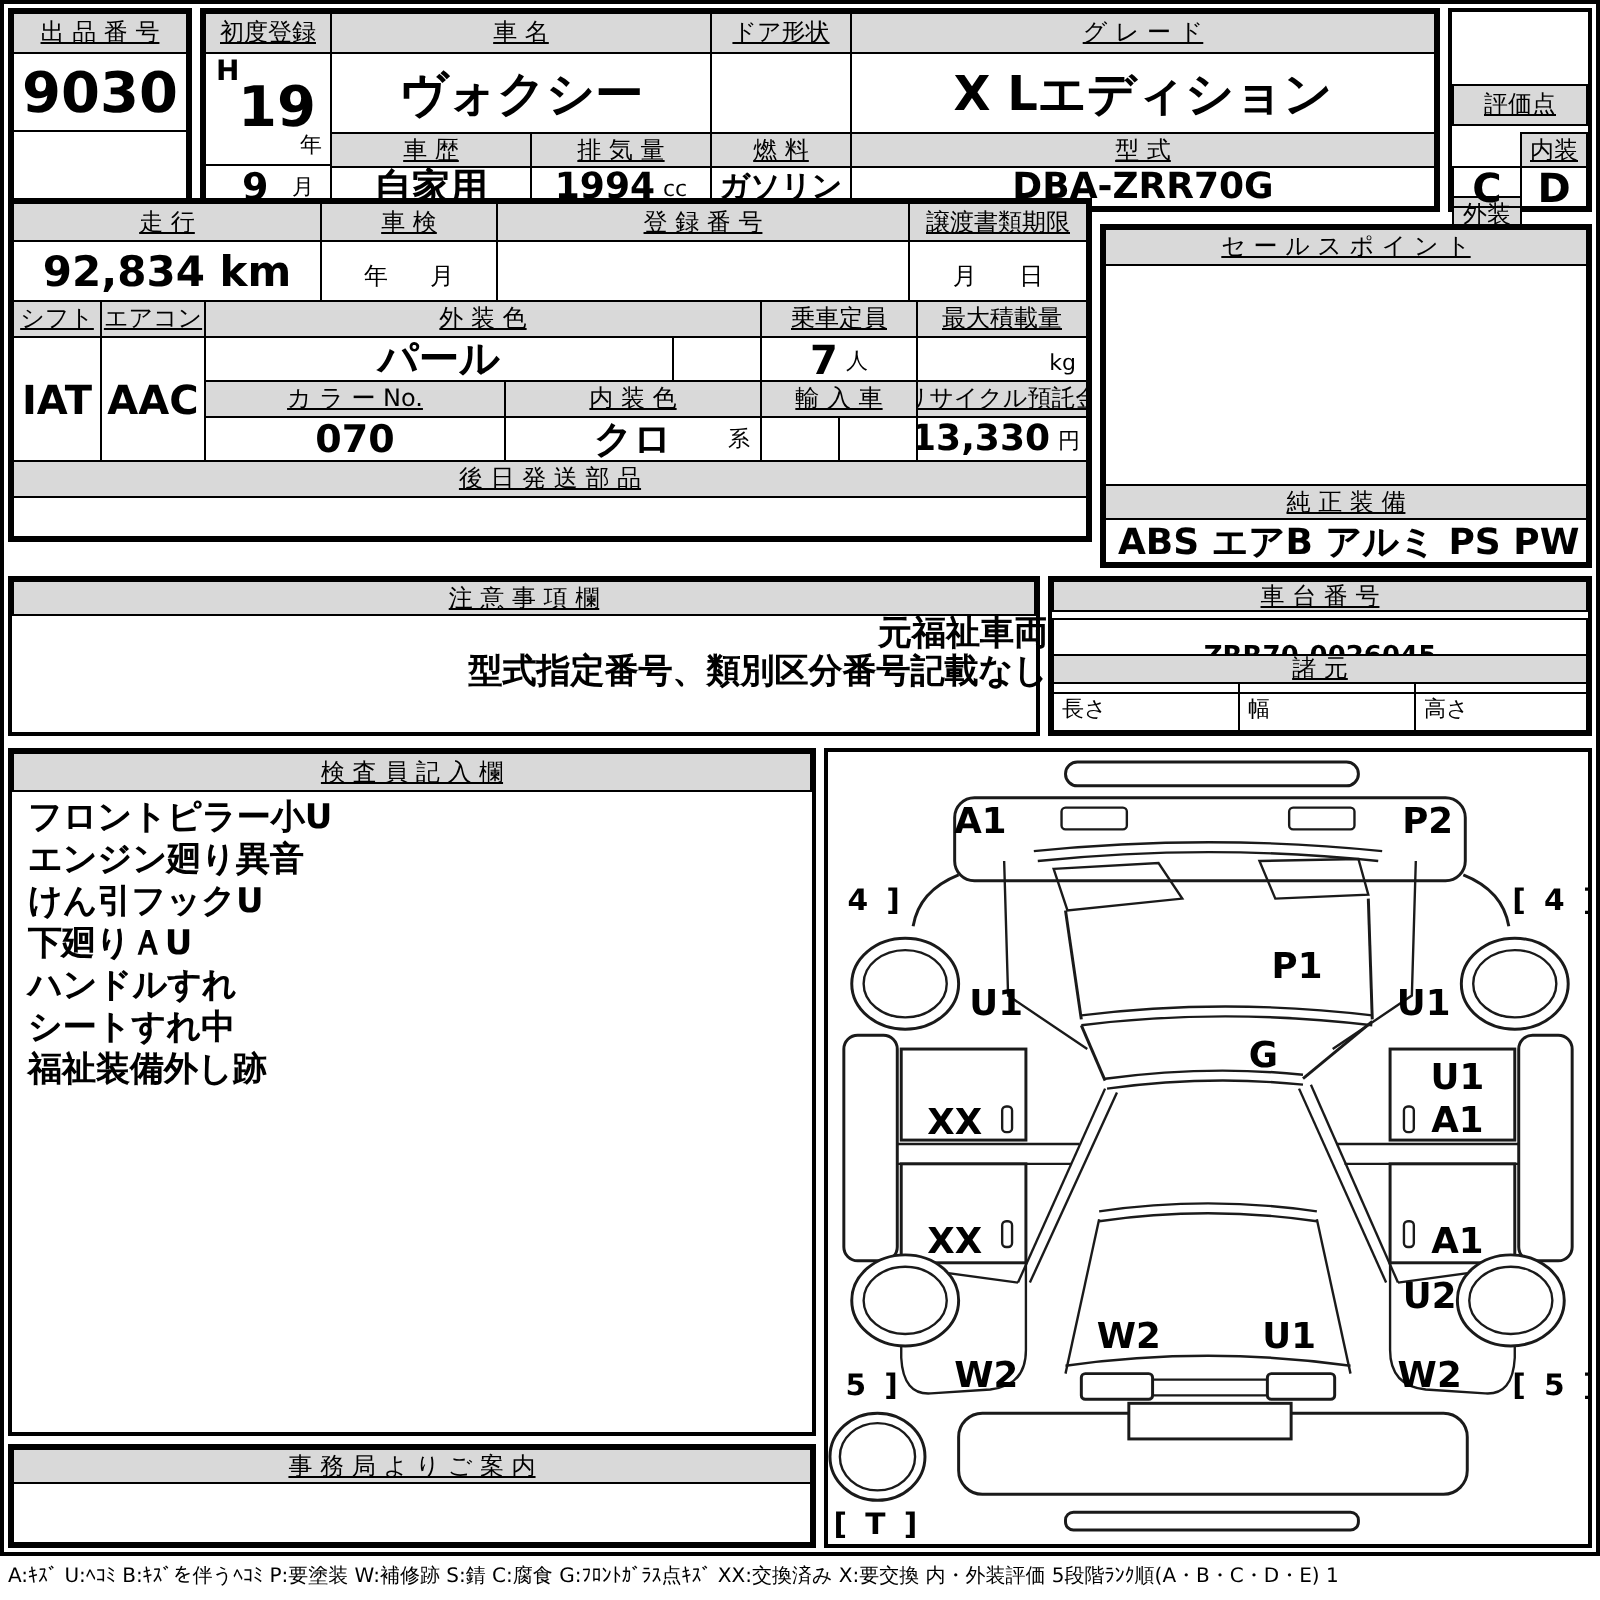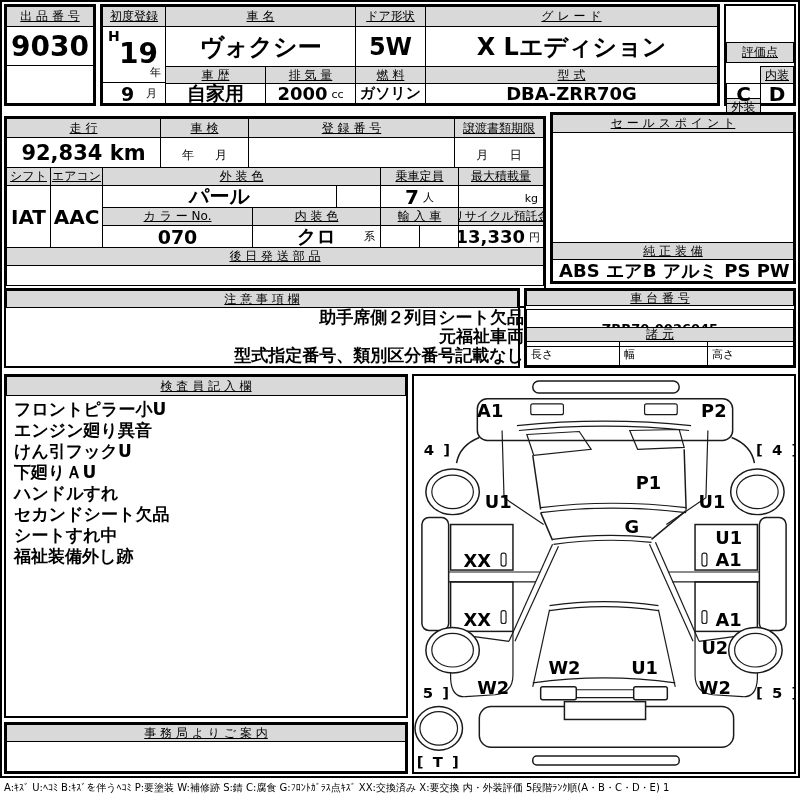--- a/index.html
+++ b/index.html
@@ -43,44 +43,43 @@
     <span style="position:absolute;left:18px;top:0;font-weight:bold;font-size:19px;">9</span>
     <span style="position:absolute;right:8px;bottom:2px;font-size:11px;">月</span>
   </div>
 
   <div class="cell hdr" style="left:63px;top:0;width:191px;height:21px;">車 名</div>
   <div class="cell val" style="left:63px;top:20px;width:191px;height:41px;font-size:24px;">ヴォクシー</div>
   <div class="cell hdr" style="left:63px;top:60px;width:101px;height:18px;">車 歴</div>
   <div class="cell val" style="left:63px;top:77px;width:101px;height:21px;font-size:19px;">自家用</div>
   <div class="cell hdr" style="left:163px;top:60px;width:91px;height:18px;">排 気 量</div>
   <div class="cell val" style="left:163px;top:77px;width:91px;height:21px;font-size:18px;">
-    <span>2000</span>
+    <span>1994</span>
     <span class="unit">cc</span>
   </div>
 
   <div class="cell hdr" style="left:253px;top:0;width:71px;height:21px;">ドア形状</div>
-  <div class="cell val" style="left:253px;top:20px;width:71px;height:41px;font-size:24px;">5W</div>
   <div class="cell hdr" style="left:253px;top:60px;width:71px;height:18px;">燃 料</div>
   <div class="cell val" style="left:253px;top:77px;width:71px;height:21px;font-size:15px;">ガソリン</div>
 
   <div class="cell hdr" style="left:323px;top:0;width:293px;height:21px;">グ レ ー ド</div>
   <div class="cell val" style="left:323px;top:20px;width:293px;height:41px;font-size:24px;">X Lエディション</div>
   <div class="cell hdr" style="left:323px;top:60px;width:293px;height:18px;">型 式</div>
   <div class="cell val" style="left:323px;top:77px;width:293px;height:21px;font-size:18px;">DBA-ZRR70G</div>
 </div>
 
 <div class="box" style="left:724px;top:4px;width:72px;height:102px;">
   <div class="cell hdr" style="left:0;top:0;width:68px;height:21px;margin-top:36px;">評価点</div>
   <div class="cell hdr" style="left:0;top:60px;width:35px;height:18px;margin-top:32px;">外装</div>
   <div class="cell hdr" style="left:34px;top:60px;width:34px;height:18px;">内装</div>
   <div class="cell val" style="left:0;top:77px;width:35px;height:21px;font-size:20px;">C</div>
   <div class="cell val" style="left:34px;top:77px;width:34px;height:21px;font-size:20px;">D</div>
 </div>
 
-<div class="box" style="left:4px;top:116px;width:542px;height:192px;text-align:right;">
+<div class="box" style="left:4px;top:99px;width:542px;height:172px;text-align:right;">
   <div class="cell hdr" style="left:0;top:0;width:155px;height:20px;">走 行</div>
   <div class="cell hdr" style="left:154px;top:0;width:89px;height:20px;">車 検</div>
   <div class="cell hdr" style="left:242px;top:0;width:207px;height:20px;">登 録 番 号</div>
   <div class="cell hdr" style="left:448px;top:0;width:90px;height:20px;">譲渡書類期限</div>
 
   <div class="cell val" style="left:0;top:19px;width:155px;height:31px;font-size:21px;">92,834 km</div>
   <div class="cell spread" style="left:154px;top:19px;width:89px;height:31px;">
     <span>年</span>
     <span>月</span>
   </div>
@@ -132,21 +131,20 @@
 <div class="box" style="left:550px;top:112px;width:246px;height:172px;">
   <div class="cell hdr" style="left:0;top:0;width:242px;height:19px;">セ ー ル ス ポ イ ン ト</div>
   <div class="cell blank" style="left:0;top:18px;width:242px;height:111px;"></div>
   <div class="cell hdr" style="left:0;top:128px;width:242px;height:18px;">純 正 装 備</div>
   <div class="cell val" style="left:0;top:145px;width:242px;height:23px;font-size:18px;justify-content:flex-start;padding-left:6px;">ABS エアB アルミ PS PW</div>
 </div>
 
 <div class="box" style="left:4px;top:288px;width:516px;height:80px;text-align:right;">
   <div class="cell hdr" style="left:0;top:0;width:512px;height:18px;">注 意 事 項 欄</div>
   <div class="lines" style="position:absolute;left:0;top:17px;width:512px;height:59px;padding:1px 6px;font-size:17px;line-height:19px;">
-      <div class="note-line">助手席側２列目シート欠品</div>
       <div class="note-line">元福祉車両</div>
       <div class="note-line">型式指定番号、類別区分番号記載なし</div>
     </div>
 </div>
 
 <div class="box" style="left:524px;top:288px;width:272px;height:80px;">
   <div class="cell hdr" style="left:0;top:0;width:268px;height:16px;">車 台 番 号</div>
   <div class="cell val" style="left:0;top:19px;width:268px;height:38px;font-size:13px;">ZRR70-0026045</div>
   <div class="cell hdr" style="left:0;top:37px;width:268px;height:15px;">諸 元</div>
   <div class="cell" style="left:0;top:51px;width:94px;height:25px;">
@@ -161,21 +159,20 @@
 </div>
 
 <div class="box" style="left:4px;top:374px;width:404px;height:344px;">
   <div class="cell hdr" style="left:0;top:0;width:400px;height:20px;">検 査 員 記 入 欄</div>
   <div class="lines" style="position:absolute;left:0;top:20px;width:400px;height:318px;">
       <div class="inspector-line">フロントピラー小U</div>
       <div class="inspector-line">エンジン廻り異音</div>
       <div class="inspector-line">けん引フックU</div>
       <div class="inspector-line">下廻りＡU</div>
       <div class="inspector-line">ハンドルすれ</div>
-      <div class="inspector-line">セカンドシート欠品</div>
       <div class="inspector-line">シートすれ中</div>
       <div class="inspector-line">福祉装備外し跡</div>
     </div>
 </div>
 
 <div class="box" style="left:4px;top:722px;width:404px;height:52px;">
   <div class="cell hdr" style="left:0;top:0;width:400px;height:18px;">事 務 局 よ り ご 案 内</div>
   <div class="cell blank" style="left:0;top:17px;width:400px;height:31px;"></div>
 </div>
 

